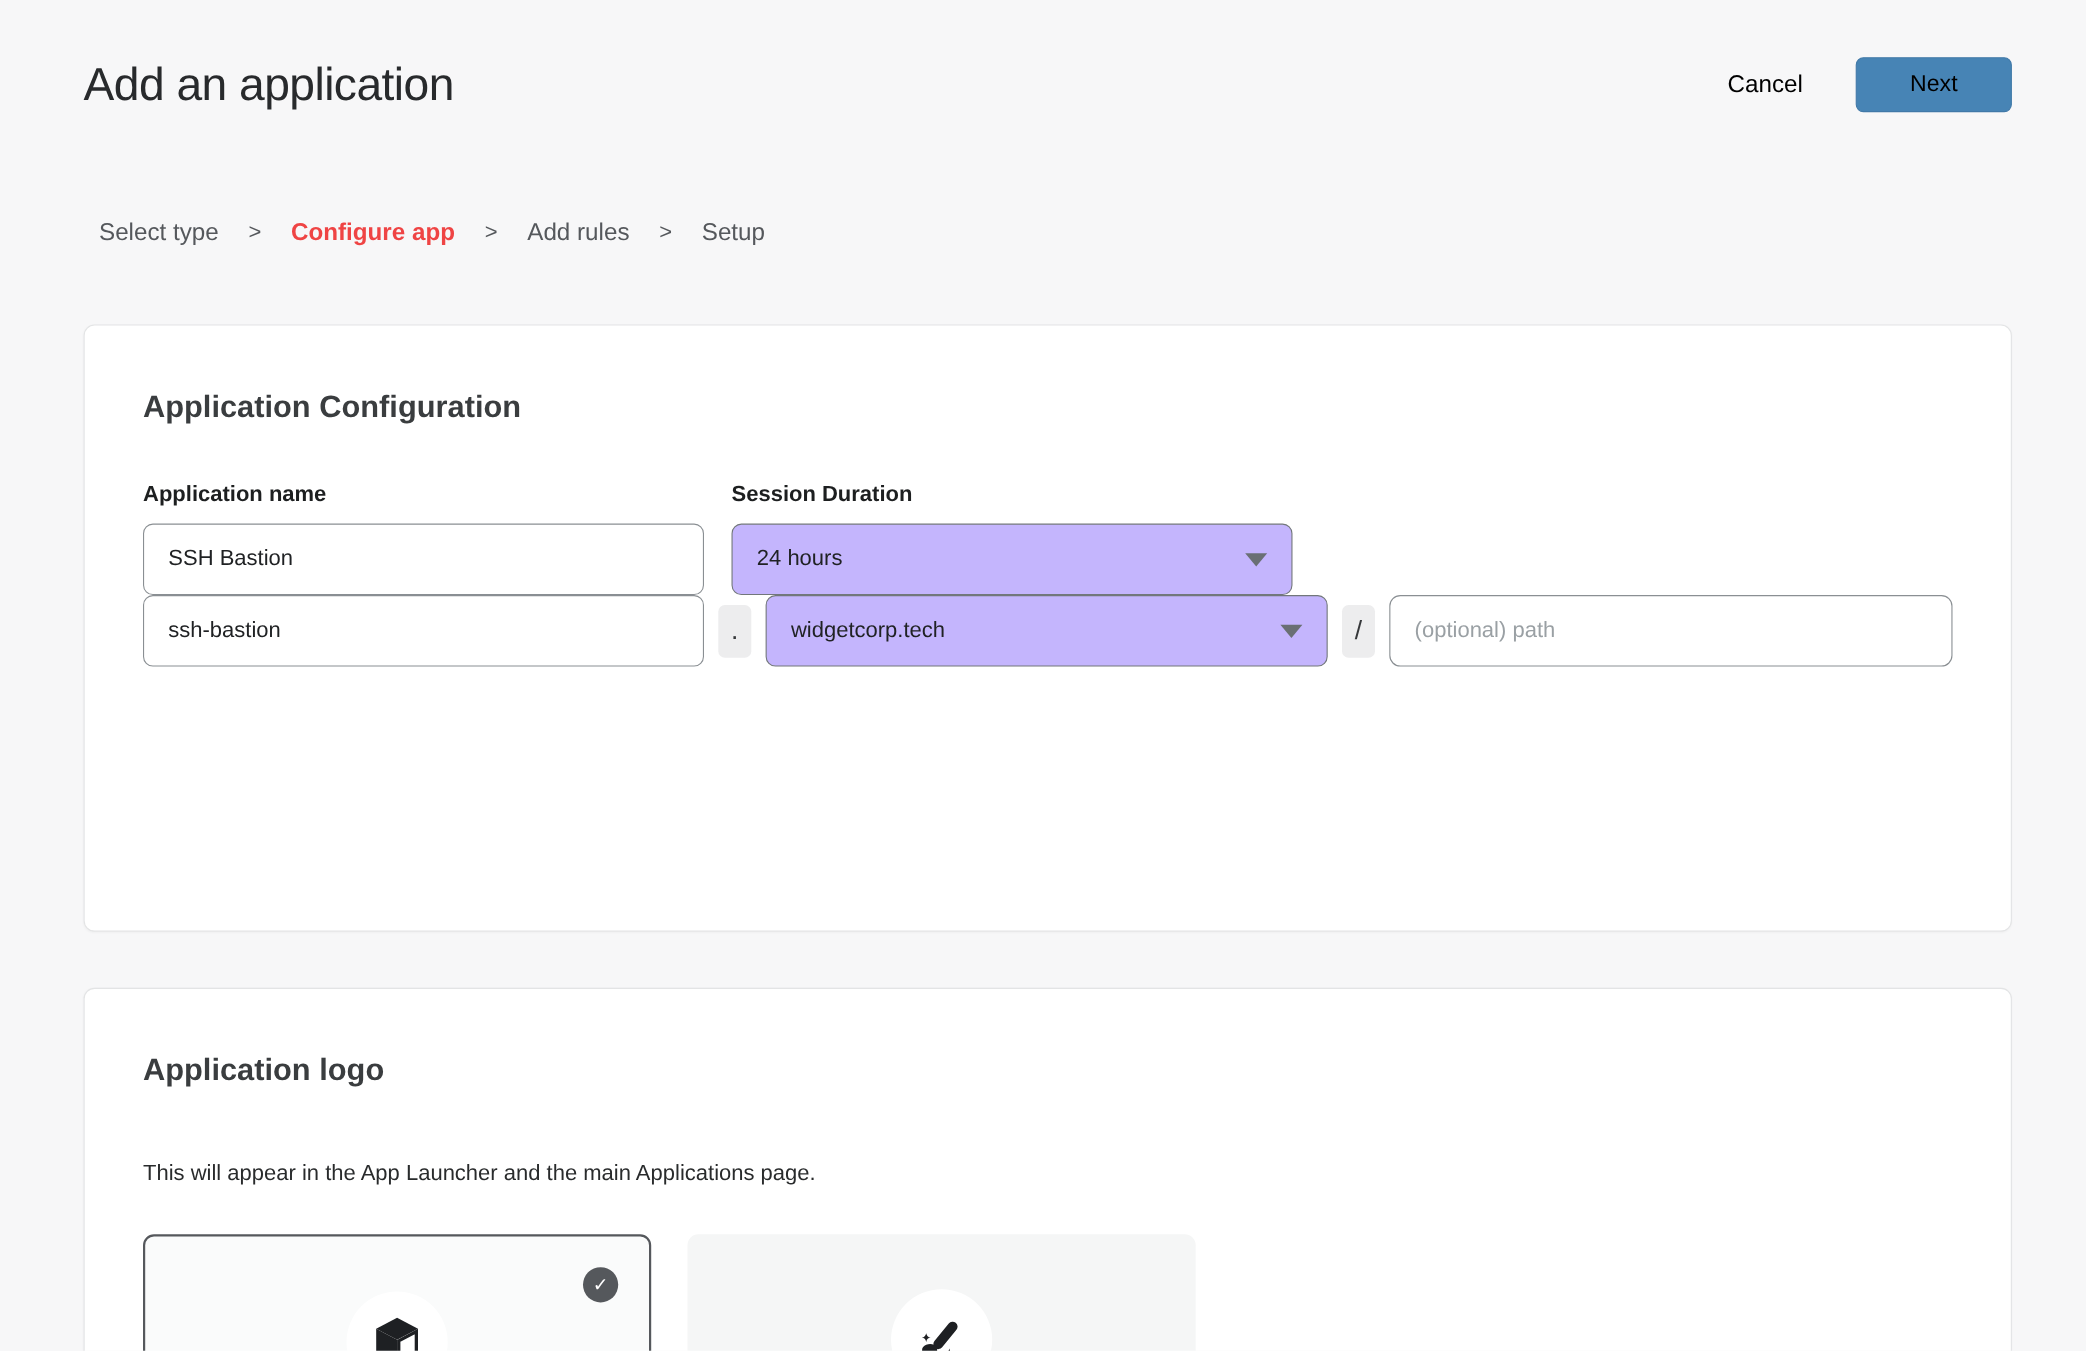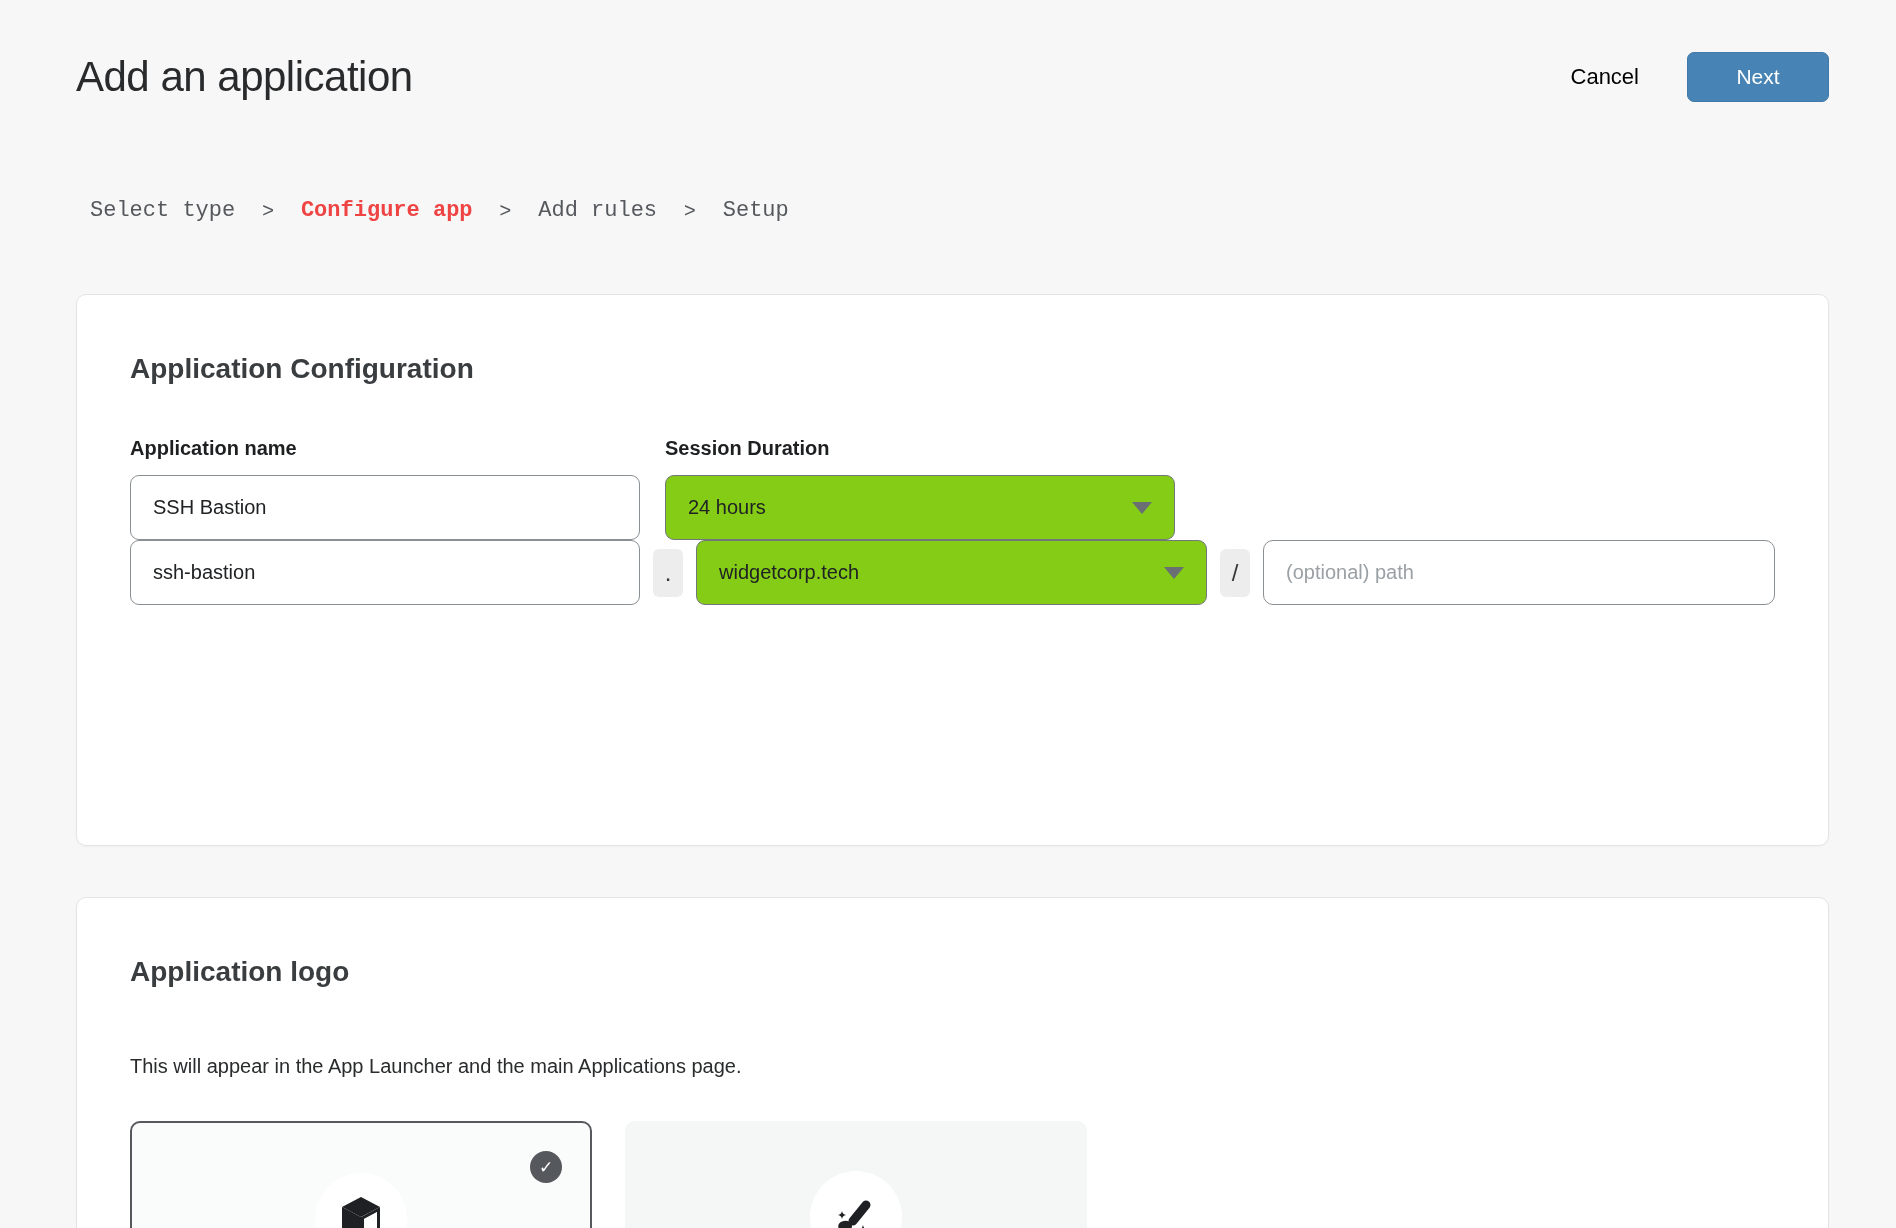--- a/index.html
+++ b/index.html
@@ -30,36 +30,36 @@
     color: #000000;
     cursor: pointer;
     background: none; border: none;
     font-family: Liberation Sans, sans-serif;
   }
   .next-button {
     width: 142px; height: 50px;
     background: #4784b5;
     border: 1px solid #4179a8;
     border-radius: 7px;
-    color: #ffffff;
+    color: #000000;
     font-size: 21px;
     font-family: inherit;
     cursor: pointer;
     display: flex; align-items: center; justify-content: center;
   }
 
   
   .breadcrumb {
     margin-top: 96px;
     padding-left: 14px;
     display: flex; align-items: center; gap: 27px;
     font-size: 22px;
     color: #55585c;
   }
-  .crumb { cursor: pointer; font-family: Liberation Mono, monospace; }
+  .crumb { cursor: pointer; }
   .crumb.active { font-weight: 700; color: #ef4444; }
   .crumb-sep { font-size: 20px; color: #55585c; }
 
   
   .card {
     background: #ffffff;
     border: 1px solid #e3e4e5;
     border-radius: 10px;
     box-shadow: 0 1px 2px rgba(0,0,0,0.03);
     padding: 0 53px;
@@ -93,21 +93,21 @@
     color: #202224;
     background: #fff;
     outline: none;
   }
   .text-input::placeholder { color: #9aa0a4; }
   .select-box {
     width: 100%; height: 65px;
     border: 1px solid #72777b;
     border-radius: 9px;
     padding: 0 22px;
-    background: #84cc16;
+    background: #c4b5fd;
     display: flex; align-items: center; justify-content: space-between;
     font-size: 20px;
     color: #202224;
     cursor: pointer;
   }
   .caret-down {
     width: 0; height: 0;
     border-left: 10px solid transparent;
     border-right: 10px solid transparent;
     border-top: 12px solid #6a6f74;

